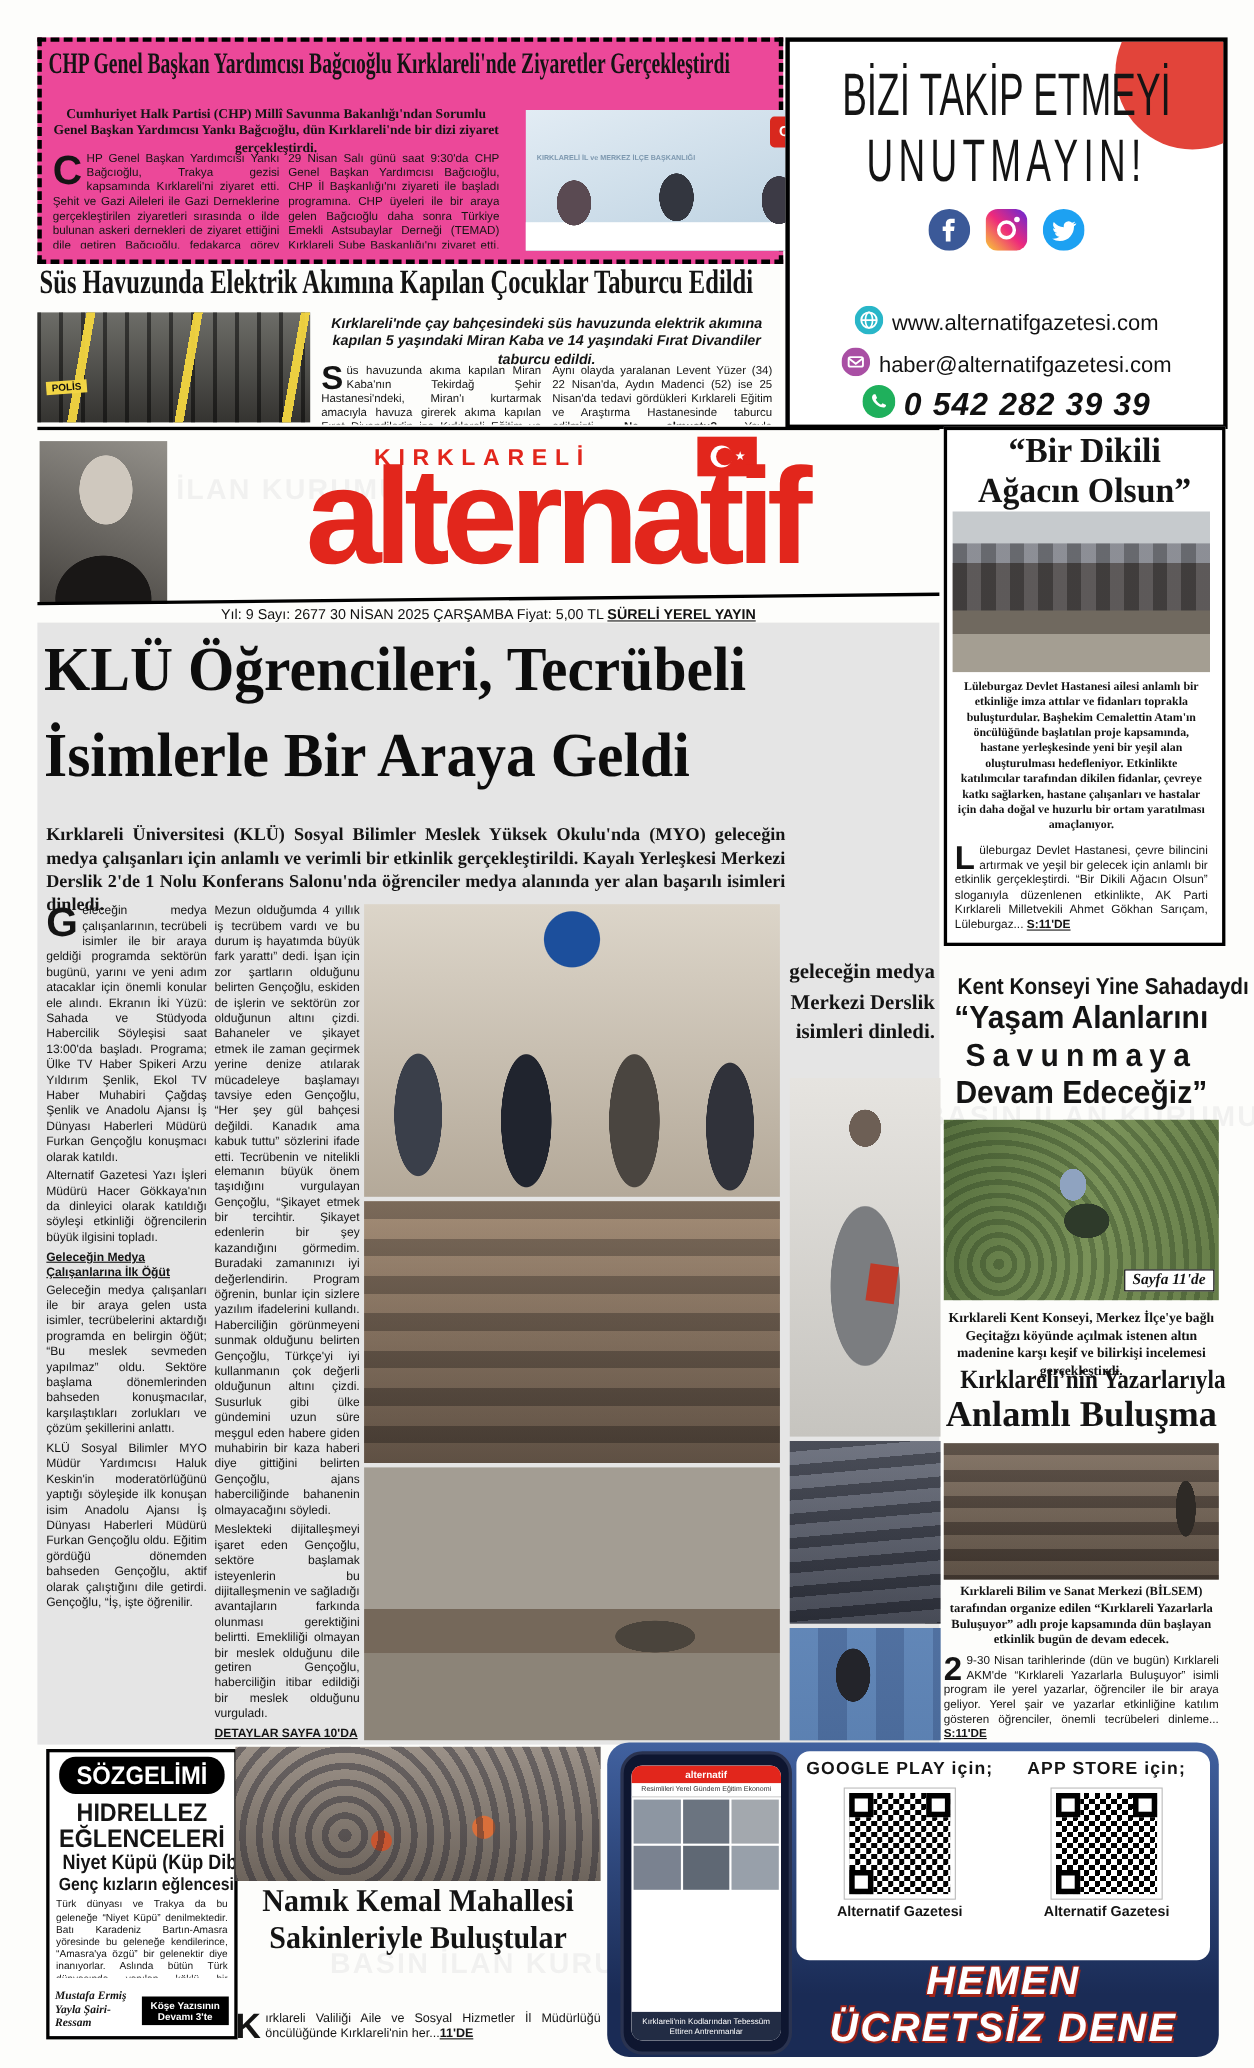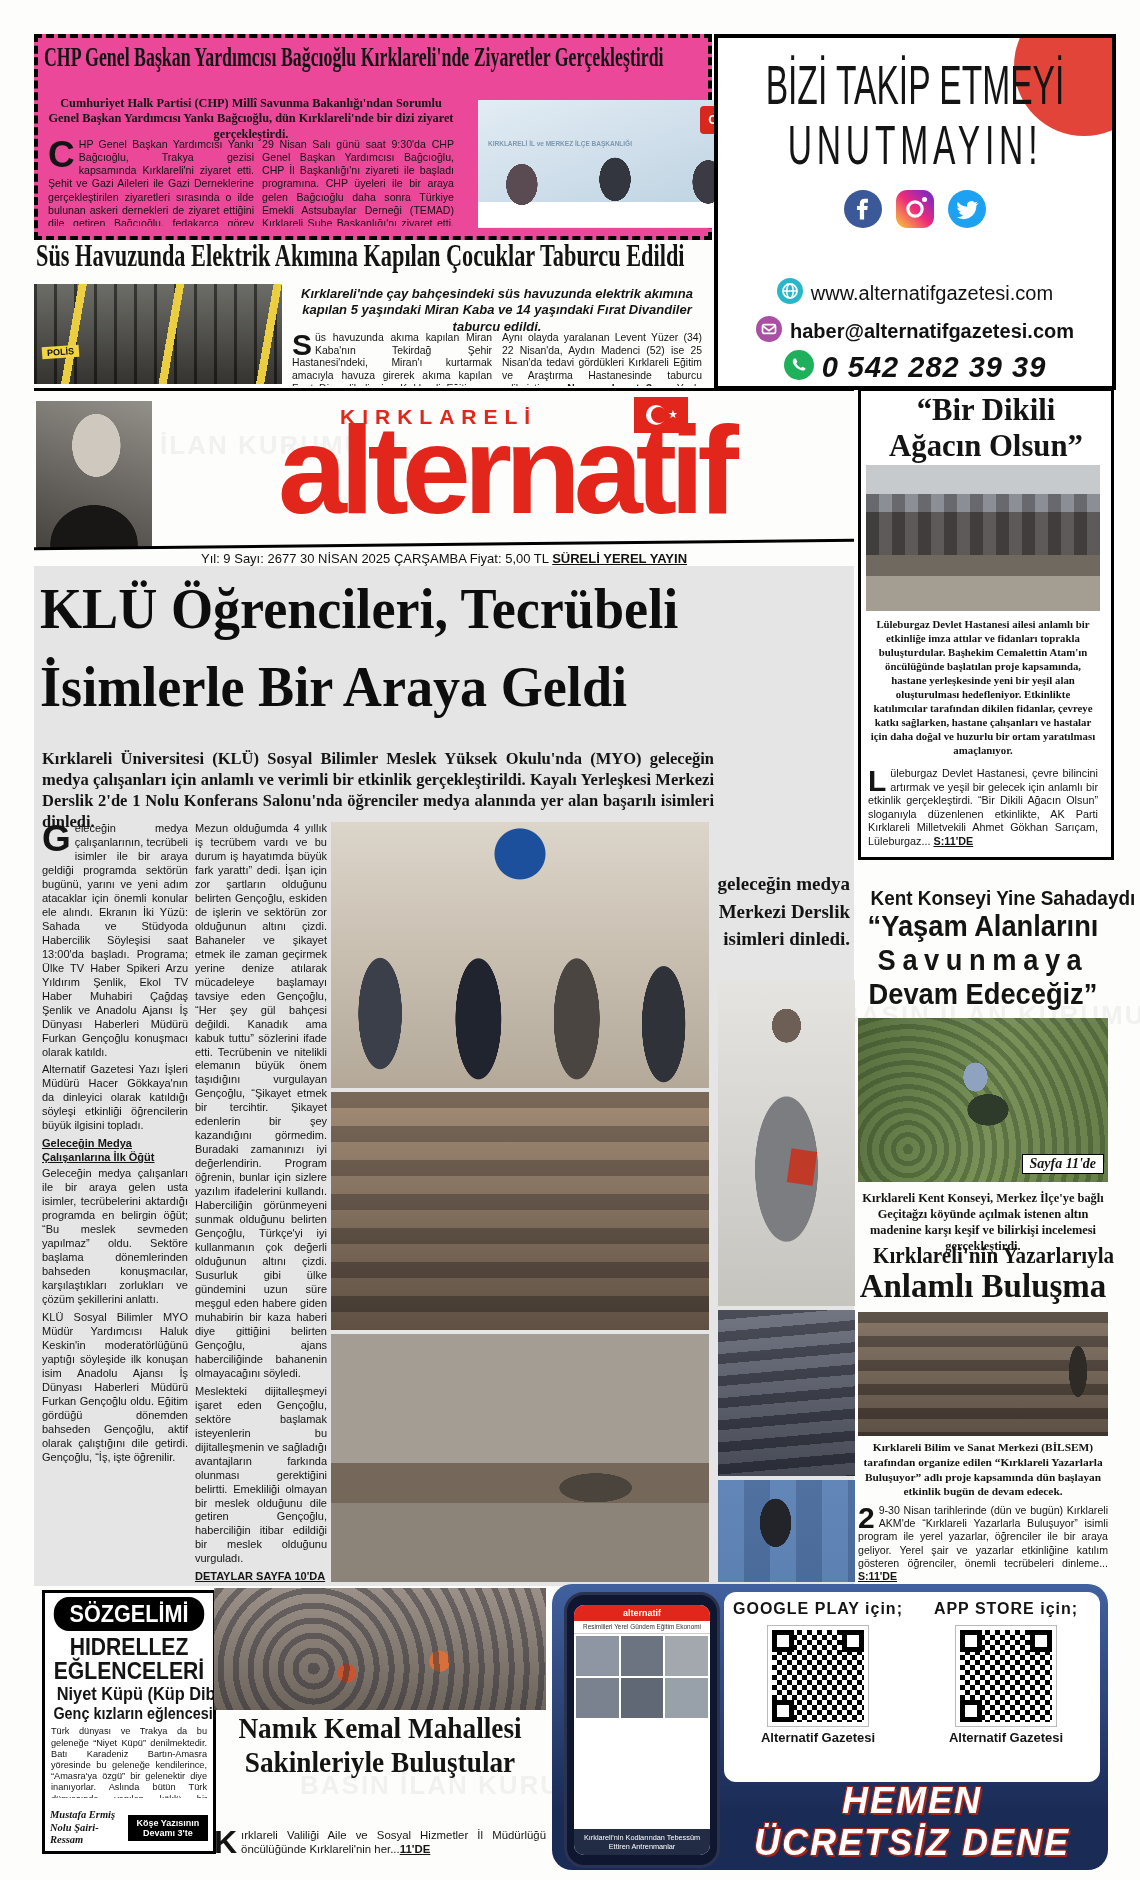--- a/index.html
+++ b/index.html
@@ -250,21 +250,21 @@
     </div>
     <div class="fb-row" style="top:240px;">
       <span><svg width="26" height="26" viewBox="0 0 24 24">
             <circle cx="12" cy="12" r="12" fill="#29b6c8"></circle>
             <circle cx="12" cy="12" r="6.5" fill="none" stroke="#fff" stroke-width="1.6"></circle>
             <ellipse cx="12" cy="12" rx="3" ry="6.5" fill="none" stroke="#fff" stroke-width="1.4"></ellipse>
             <path d="M5.5 12h13" stroke="#fff" stroke-width="1.4"></path>
           </svg></span>
       <span>www.alternatifgazetesi.com</span>
     </div>
-    <div class="fb-row" style="top:278px;font-weight:bold;">
+    <div class="fb-row" style="top:278px;">
       <span><svg width="26" height="26" viewBox="0 0 24 24">
             <circle cx="12" cy="12" r="12" fill="#a94fa4"></circle>
             <rect x="6" y="8" width="12" height="8" rx="1.5" fill="none" stroke="#fff" stroke-width="1.6"></rect>
             <path d="M6 9l6 4.5L18 9" fill="none" stroke="#fff" stroke-width="1.6"></path>
           </svg></span>
       <span>haber@alternatifgazetesi.com</span>
     </div>
     <div class="fb-row" style="top:312px;font-style:italic;">
       <span><svg width="30" height="30" viewBox="0 0 24 24">
             <circle cx="12" cy="12" r="12" fill="#1fb05c"></circle>
@@ -372,21 +372,21 @@
   <div id="sozgelimi" class="abs">
     <div class="soz-title">SÖZGELİMİ</div>
     <div class="soz-l1">HIDRELLEZ</div>
     <div class="soz-l1">EĞLENCELERİ</div>
     <div class="soz-l3">Niyet Küpü (Küp Dibi)</div>
     <div class="soz-l4">Genç kızların eğlencesi</div>
     <div class="soz-body">Türk dünyası ve Trakya da bu geleneğe “Niyet Küpü” denilmektedir. Batı Karadeniz Bartın-Amasra yöresinde bu geleneğe kendilerince, “Amasra'ya özgü” bir gelenektir diye inanıyorlar. Aslında bütün Türk dünyasında yapılan köklü bir gelenektir.</div>
     <div class="soz-foot">
       <div class="soz-author">
         <span style="display:block">Mustafa Ermiş</span>
-        <span style="display:block">Nolu Şairi-Ressam</span>
+        <span style="display:block">Yayla Şairi-Ressam</span>
       </div>
       <div class="soz-more">Köşe Yazısının Devamı 3'te</div>
     </div>
   </div>
 
   <div id="namik" class="abs">
     <div id="namik-photo" class="photo"></div>
     <div class="nm-h" style="top:124px;">Namık Kemal Mahallesi</div>
     <div class="nm-h" style="top:158px;">Sakinleriyle Buluştular</div>
     <div class="nm-body">

